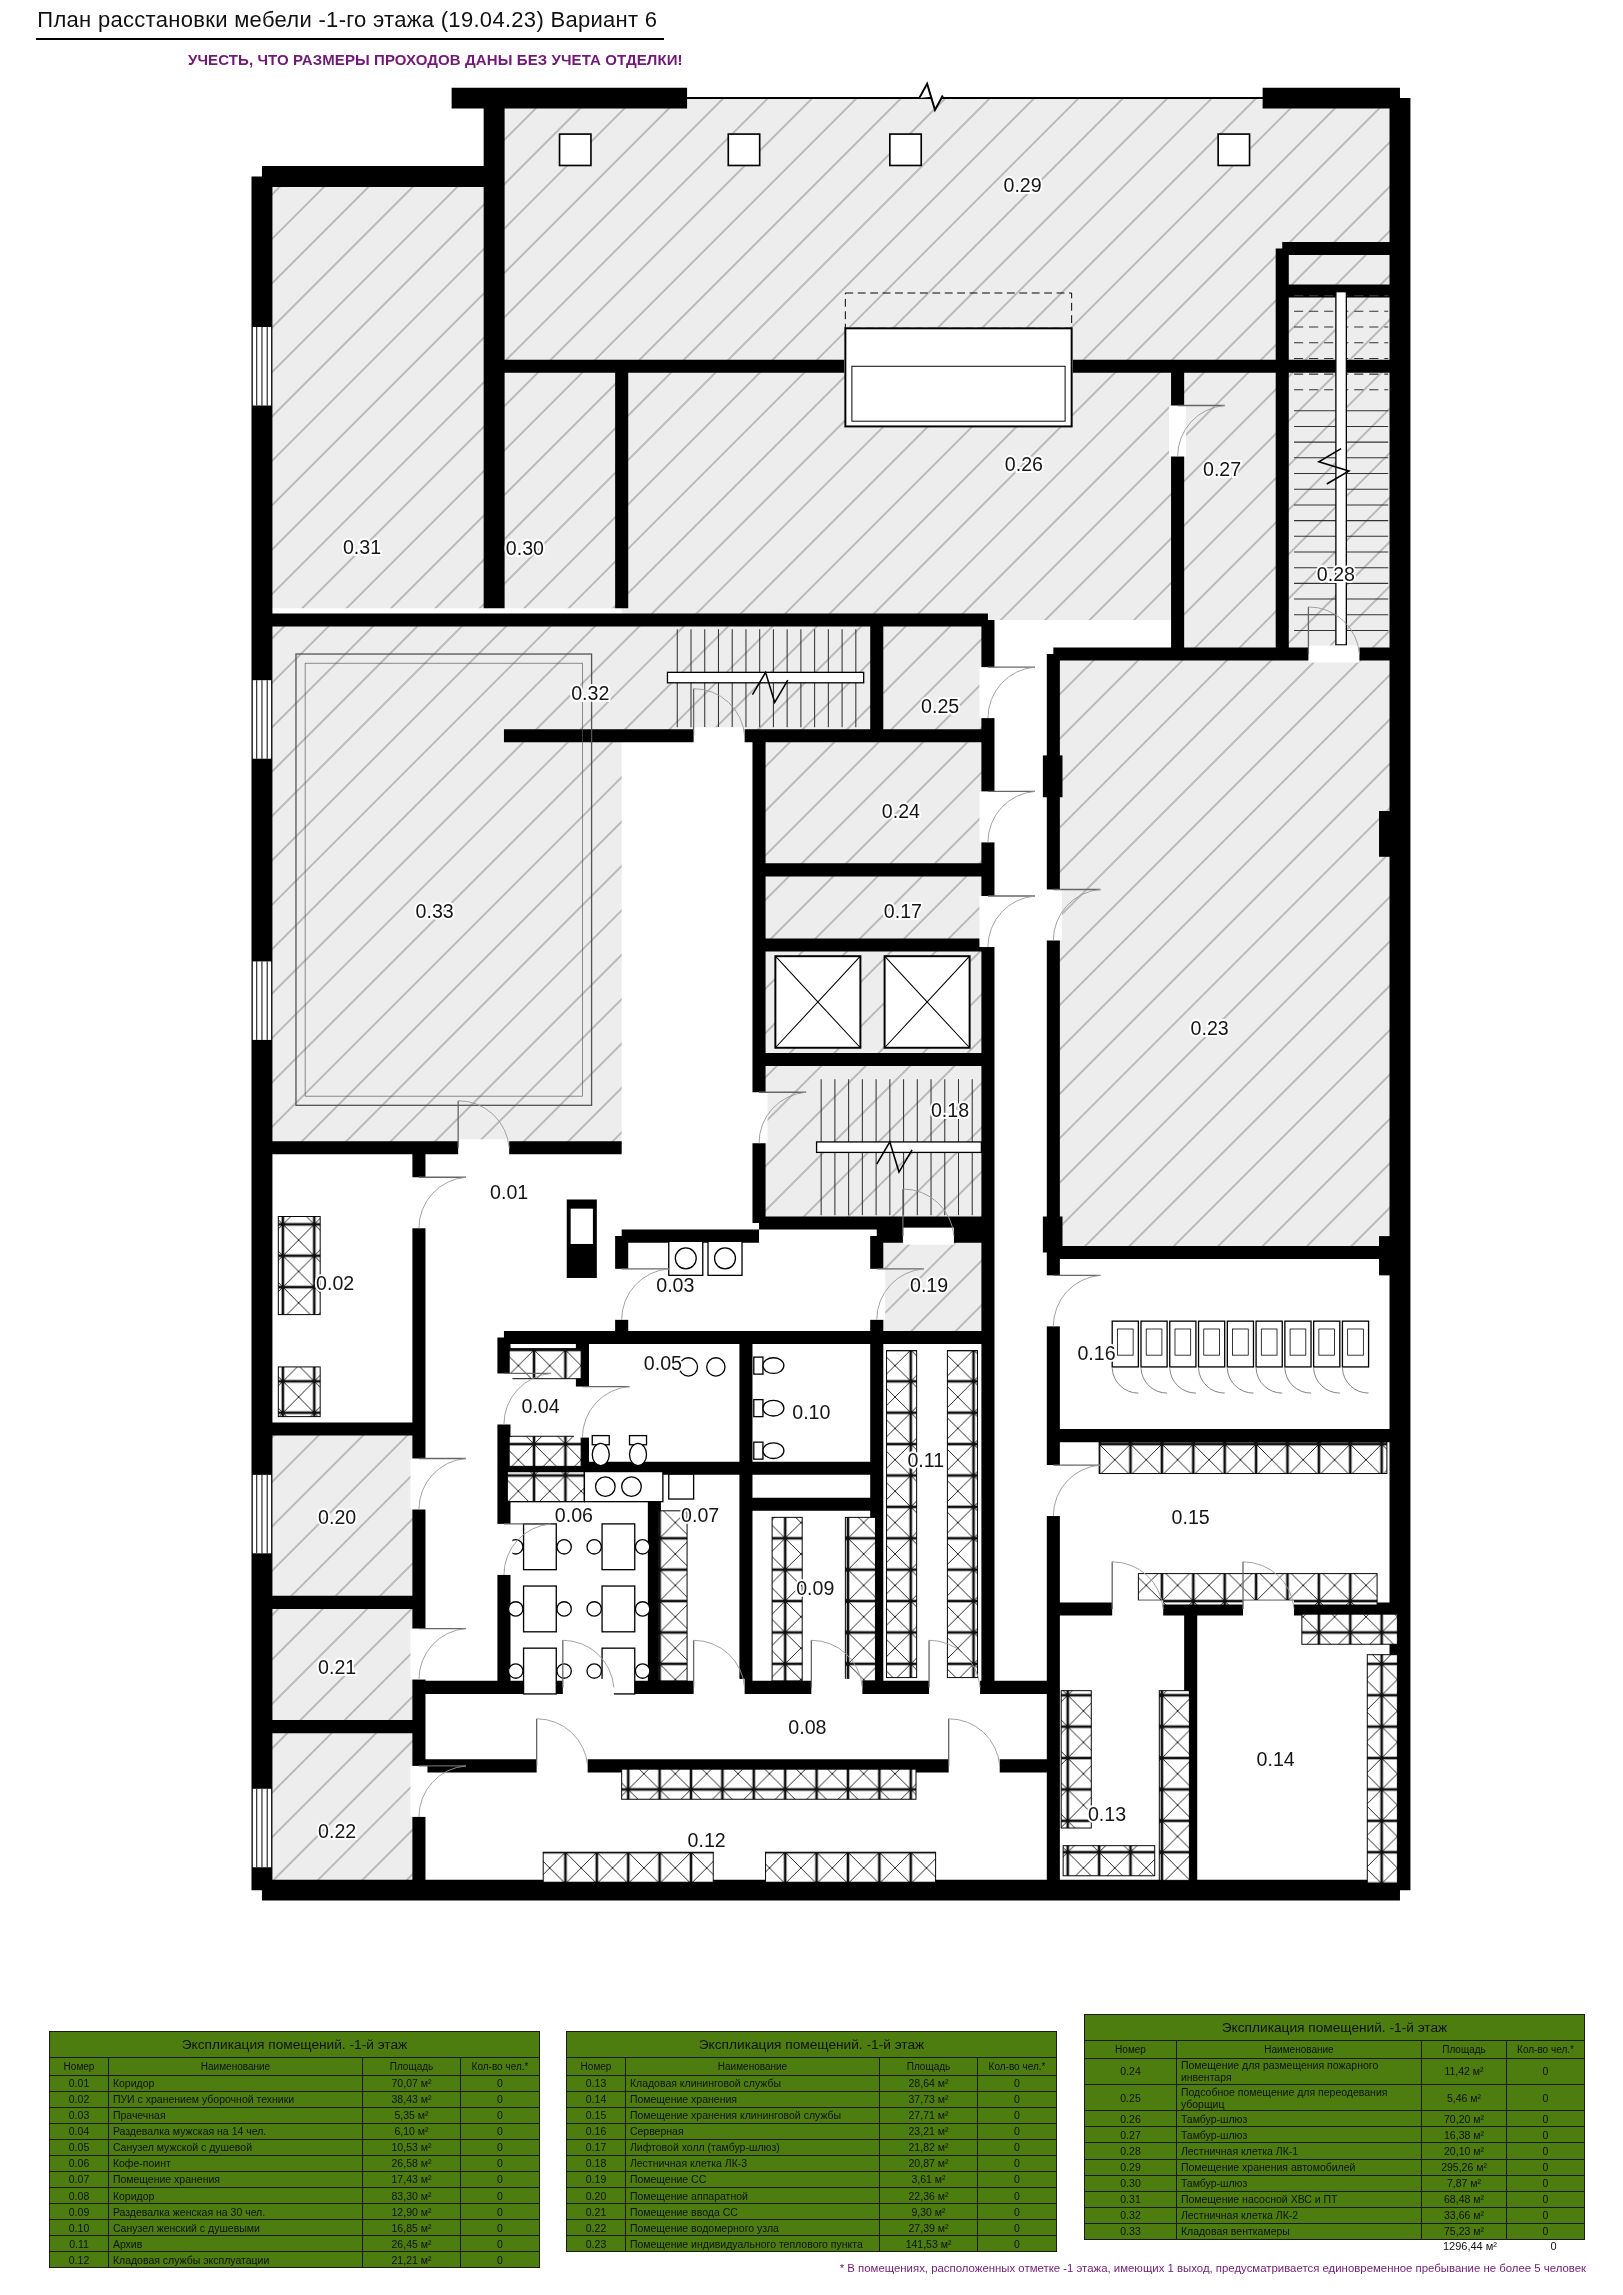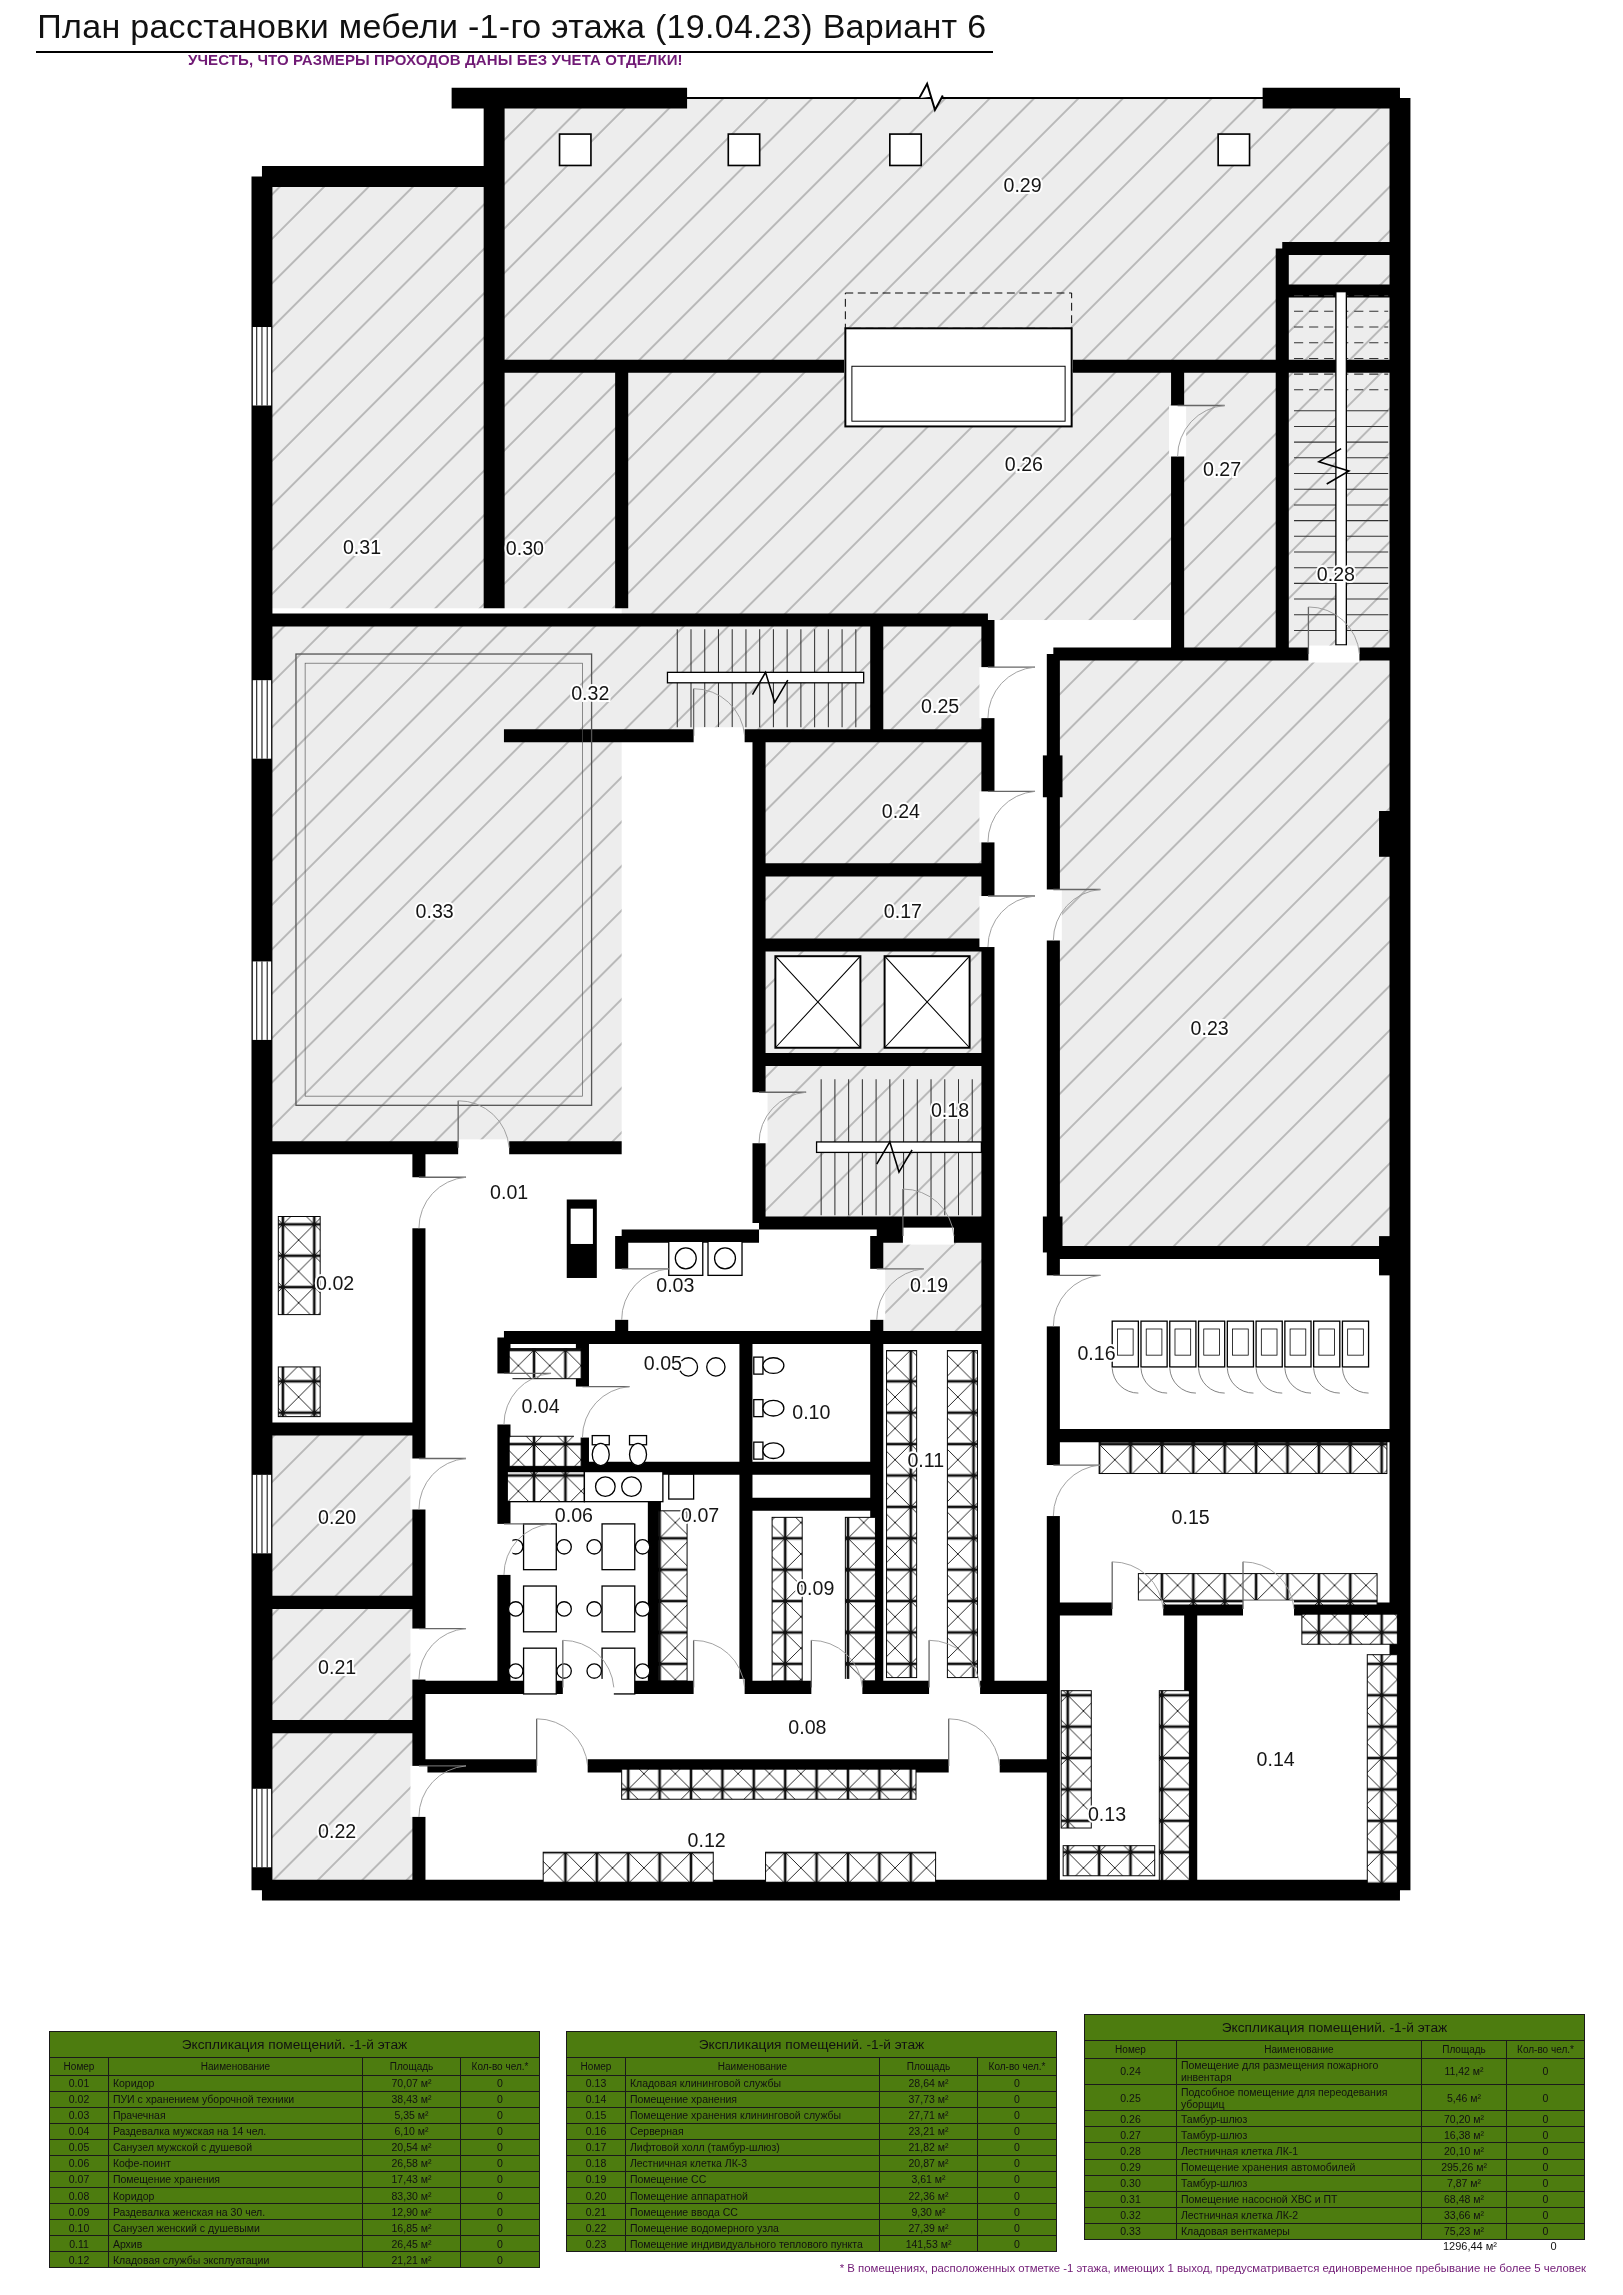--- a/index.html
+++ b/index.html
@@ -1,17 +1,17 @@
 <!DOCTYPE html>
 <html style="font-size:10.5px"><head>
 <meta charset="utf-8">
 <style>
   html,body{margin:0;padding:0;background:#fff;}
   body{width:1624px;height:2295px;position:relative;font-family:"Liberation Sans",sans-serif;color:#111;}
-  #page-title{position:absolute;left:36px;top:6.5px;font-size:34px;letter-spacing:0.3px;
+  #page-title{position:absolute;left:36px;top:6.5px;font-size:22px;letter-spacing:0.3px;
     border-bottom:2.6px solid #000;padding:0 6.5px 5.2px 1.3px;white-space:nowrap;}
   #warning{position:absolute;left:188px;top:51px;font-size:15px;font-weight:bold;letter-spacing:0.1px;}
   #plan-wrap{position:absolute;left:0;top:0;width:1624px;height:2295px;}
   svg text.rlabel{font-family:"Liberation Sans",sans-serif;font-size:30px;fill:#151515;
     text-anchor:middle;paint-order:stroke;stroke:#ffffff;stroke-width:6px;}
   .exp-table{position:absolute;border-collapse:collapse;background:#4d7c0f;table-layout:fixed;}
   .exp-table,.exp-table th,.exp-table td{border:1.3px solid #1a1a1a;}
   .exp-table th.tt{font-size:13.7px;font-weight:normal;text-align:center;padding:5.2px 2.6px;}
   .exp-table tr.th-row th{font-size:10px;font-weight:normal;text-align:center;padding:2.6px 1.3px;}
   .exp-table td{font-size:10.5px;padding:0.7px 3.9px;height:13.7px;overflow:hidden;}
@@ -462,21 +462,21 @@
       </tr>
       <tr>
         <td class="c0">0.04</td>
         <td class="c1">Раздевалка мужская  на 14 чел.</td>
         <td class="c2">6,10 м²</td>
         <td class="c3">0</td>
       </tr>
       <tr>
         <td class="c0">0.05</td>
         <td class="c1">Санузел мужской с душевой</td>
-        <td class="c2">20,54 м²</td>
+        <td class="c2">10,53 м²</td>
         <td class="c3">0</td>
       </tr>
       <tr>
         <td class="c0">0.06</td>
         <td class="c1">Кофе-поинт</td>
         <td class="c2">26,58 м²</td>
         <td class="c3">0</td>
       </tr>
       <tr>
         <td class="c0">0.07</td>

